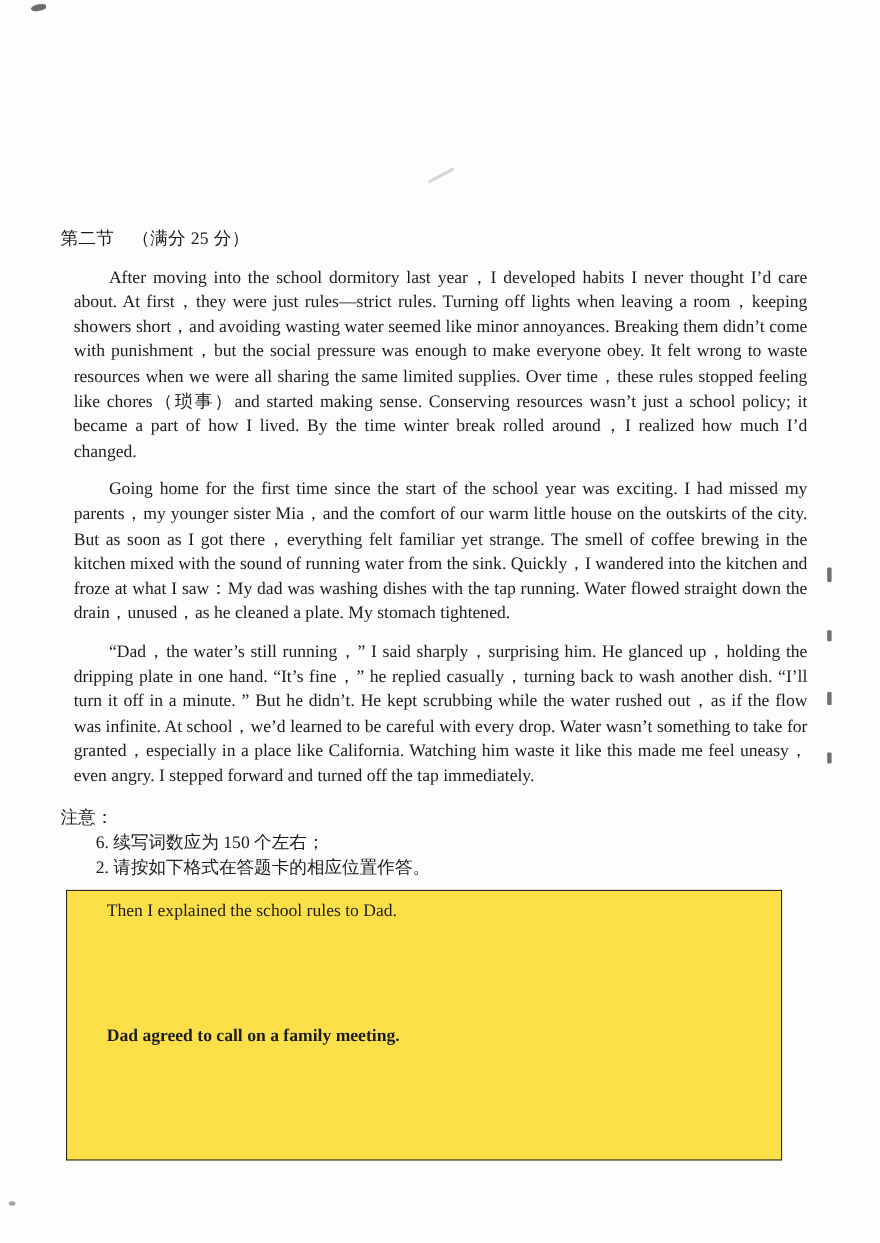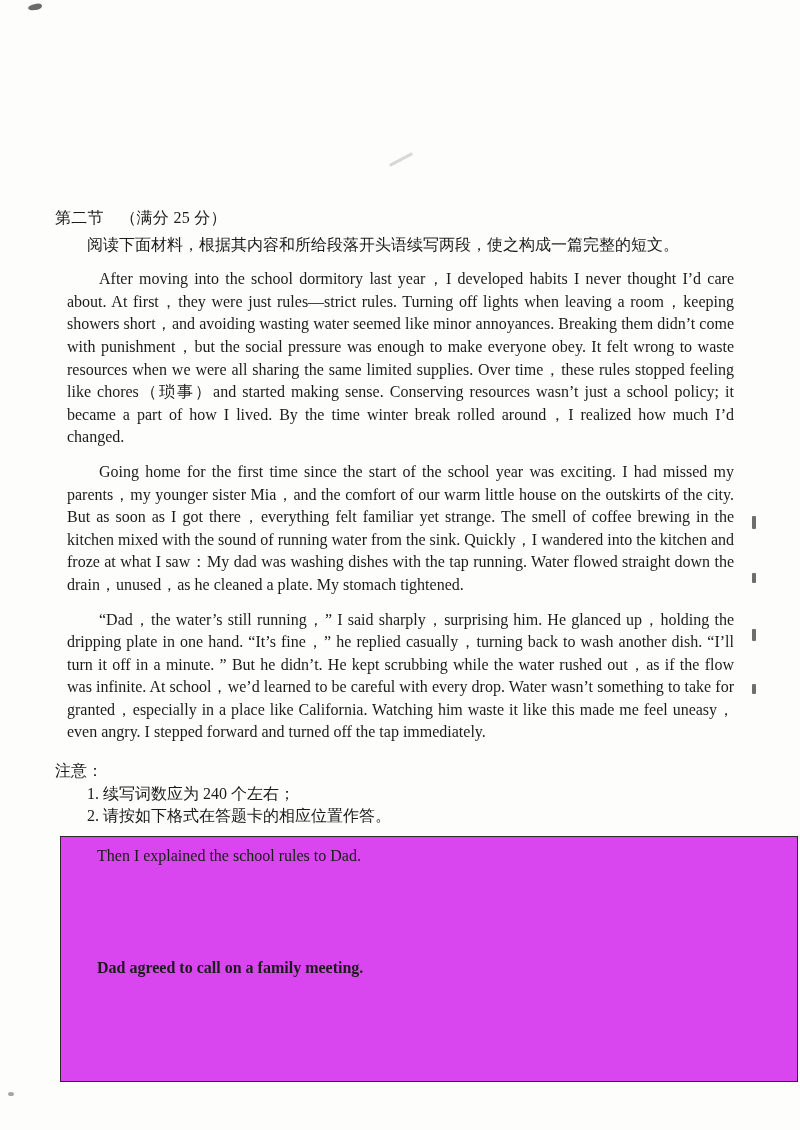--- a/index.html
+++ b/index.html
@@ -39,25 +39,25 @@
     margin-top: 16px;
     text-align: left;
   }
   .note {
     padding-left: 32px;
     text-align: left;
   }
   .answer-box {
     box-sizing: border-box;
     margin: 8px 0 0 5px;
-    width: 738px;
+    width: 651px;
     height: 246px;
     border: 1.5px solid #2a2a2a;
     padding: 8px 4px 0 36px;
-    background: #d946ef;
+    background: #fde047;
   }
   .answer-line-1 { margin: 0; text-align: left; }
   .answer-line-2 { margin: 90px 0 0 0; text-align: left; font-weight: bold; }
 
   
   .speck-topleft {
     position: absolute; left: 28px; top: 4px;
     width: 14px; height: 6px; background: #3a3a3a;
     border-radius: 60% 40% 50% 50%; opacity: 0.75; transform: rotate(-8deg);
   }
@@ -91,31 +91,30 @@
   <div class="edge-mark m1"></div>
   <div class="edge-mark m2"></div>
   <div class="edge-mark m3"></div>
   <div class="edge-mark m4"></div>
   <div class="speck-bottomleft"></div>
 
   <div class="content">
 
     <div class="section-heading">第二节　（满分 25 分）</div>
 
-    <div class="instruction">阅读下面材料，根据其内容和所给段落开头语续写两段，使之构成一篇完整的短文。</div>
 
     <p class="para">After moving into the school dormitory last year，I developed habits I never thought I’d care about. At first，they were just rules—strict rules. Turning off lights when leaving a room，keeping showers short，and avoiding wasting water seemed like minor annoyances. Breaking them didn’t come with punishment，but the social pressure was enough to make everyone obey. It felt wrong to waste resources when we were all sharing the same limited supplies. Over time，these rules stopped feeling like chores（琐事）and started making sense. Conserving resources wasn’t just a school policy; it became a part of how I lived. By the time winter break rolled around，I realized how much I’d changed.</p>
 
     <p class="para">Going home for the first time since the start of the school year was exciting. I had missed my parents，my younger sister Mia，and the comfort of our warm little house on the outskirts of the city. But as soon as I got there，everything felt familiar yet strange. The smell of coffee brewing in the kitchen mixed with the sound of running water from the sink. Quickly，I wandered into the kitchen and froze at what I saw：My dad was washing dishes with the tap running. Water flowed straight down the drain，unused，as he cleaned a plate. My stomach tightened.</p>
 
     <p class="para">“Dad，the water’s still running，” I said sharply，surprising him. He glanced up，holding the dripping plate in one hand. “It’s fine，” he replied casually，turning back to wash another dish. “I’ll turn it off in a minute. ” But he didn’t. He kept scrubbing while the water rushed out，as if the flow was infinite. At school，we’d learned to be careful with every drop. Water wasn’t something to take for granted，especially in a place like California. Watching him waste it like this made me feel uneasy，even angry. I stepped forward and turned off the tap immediately.</p>
 
     <div class="notes-label">注意：</div>
 
-    <div class="note">1. 续写词数应为 240 个左右；</div>
+    <div class="note">6. 续写词数应为 150 个左右；</div>
 
     <div class="note">2. 请按如下格式在答题卡的相应位置作答。</div>
 
     <div class="answer-box">
       <p class="answer-line-1">Then I explained the school rules to Dad.</p>
       <p class="answer-line-2">Dad agreed to call on a family meeting.</p>
     </div>
 
   </div>
 </div>

